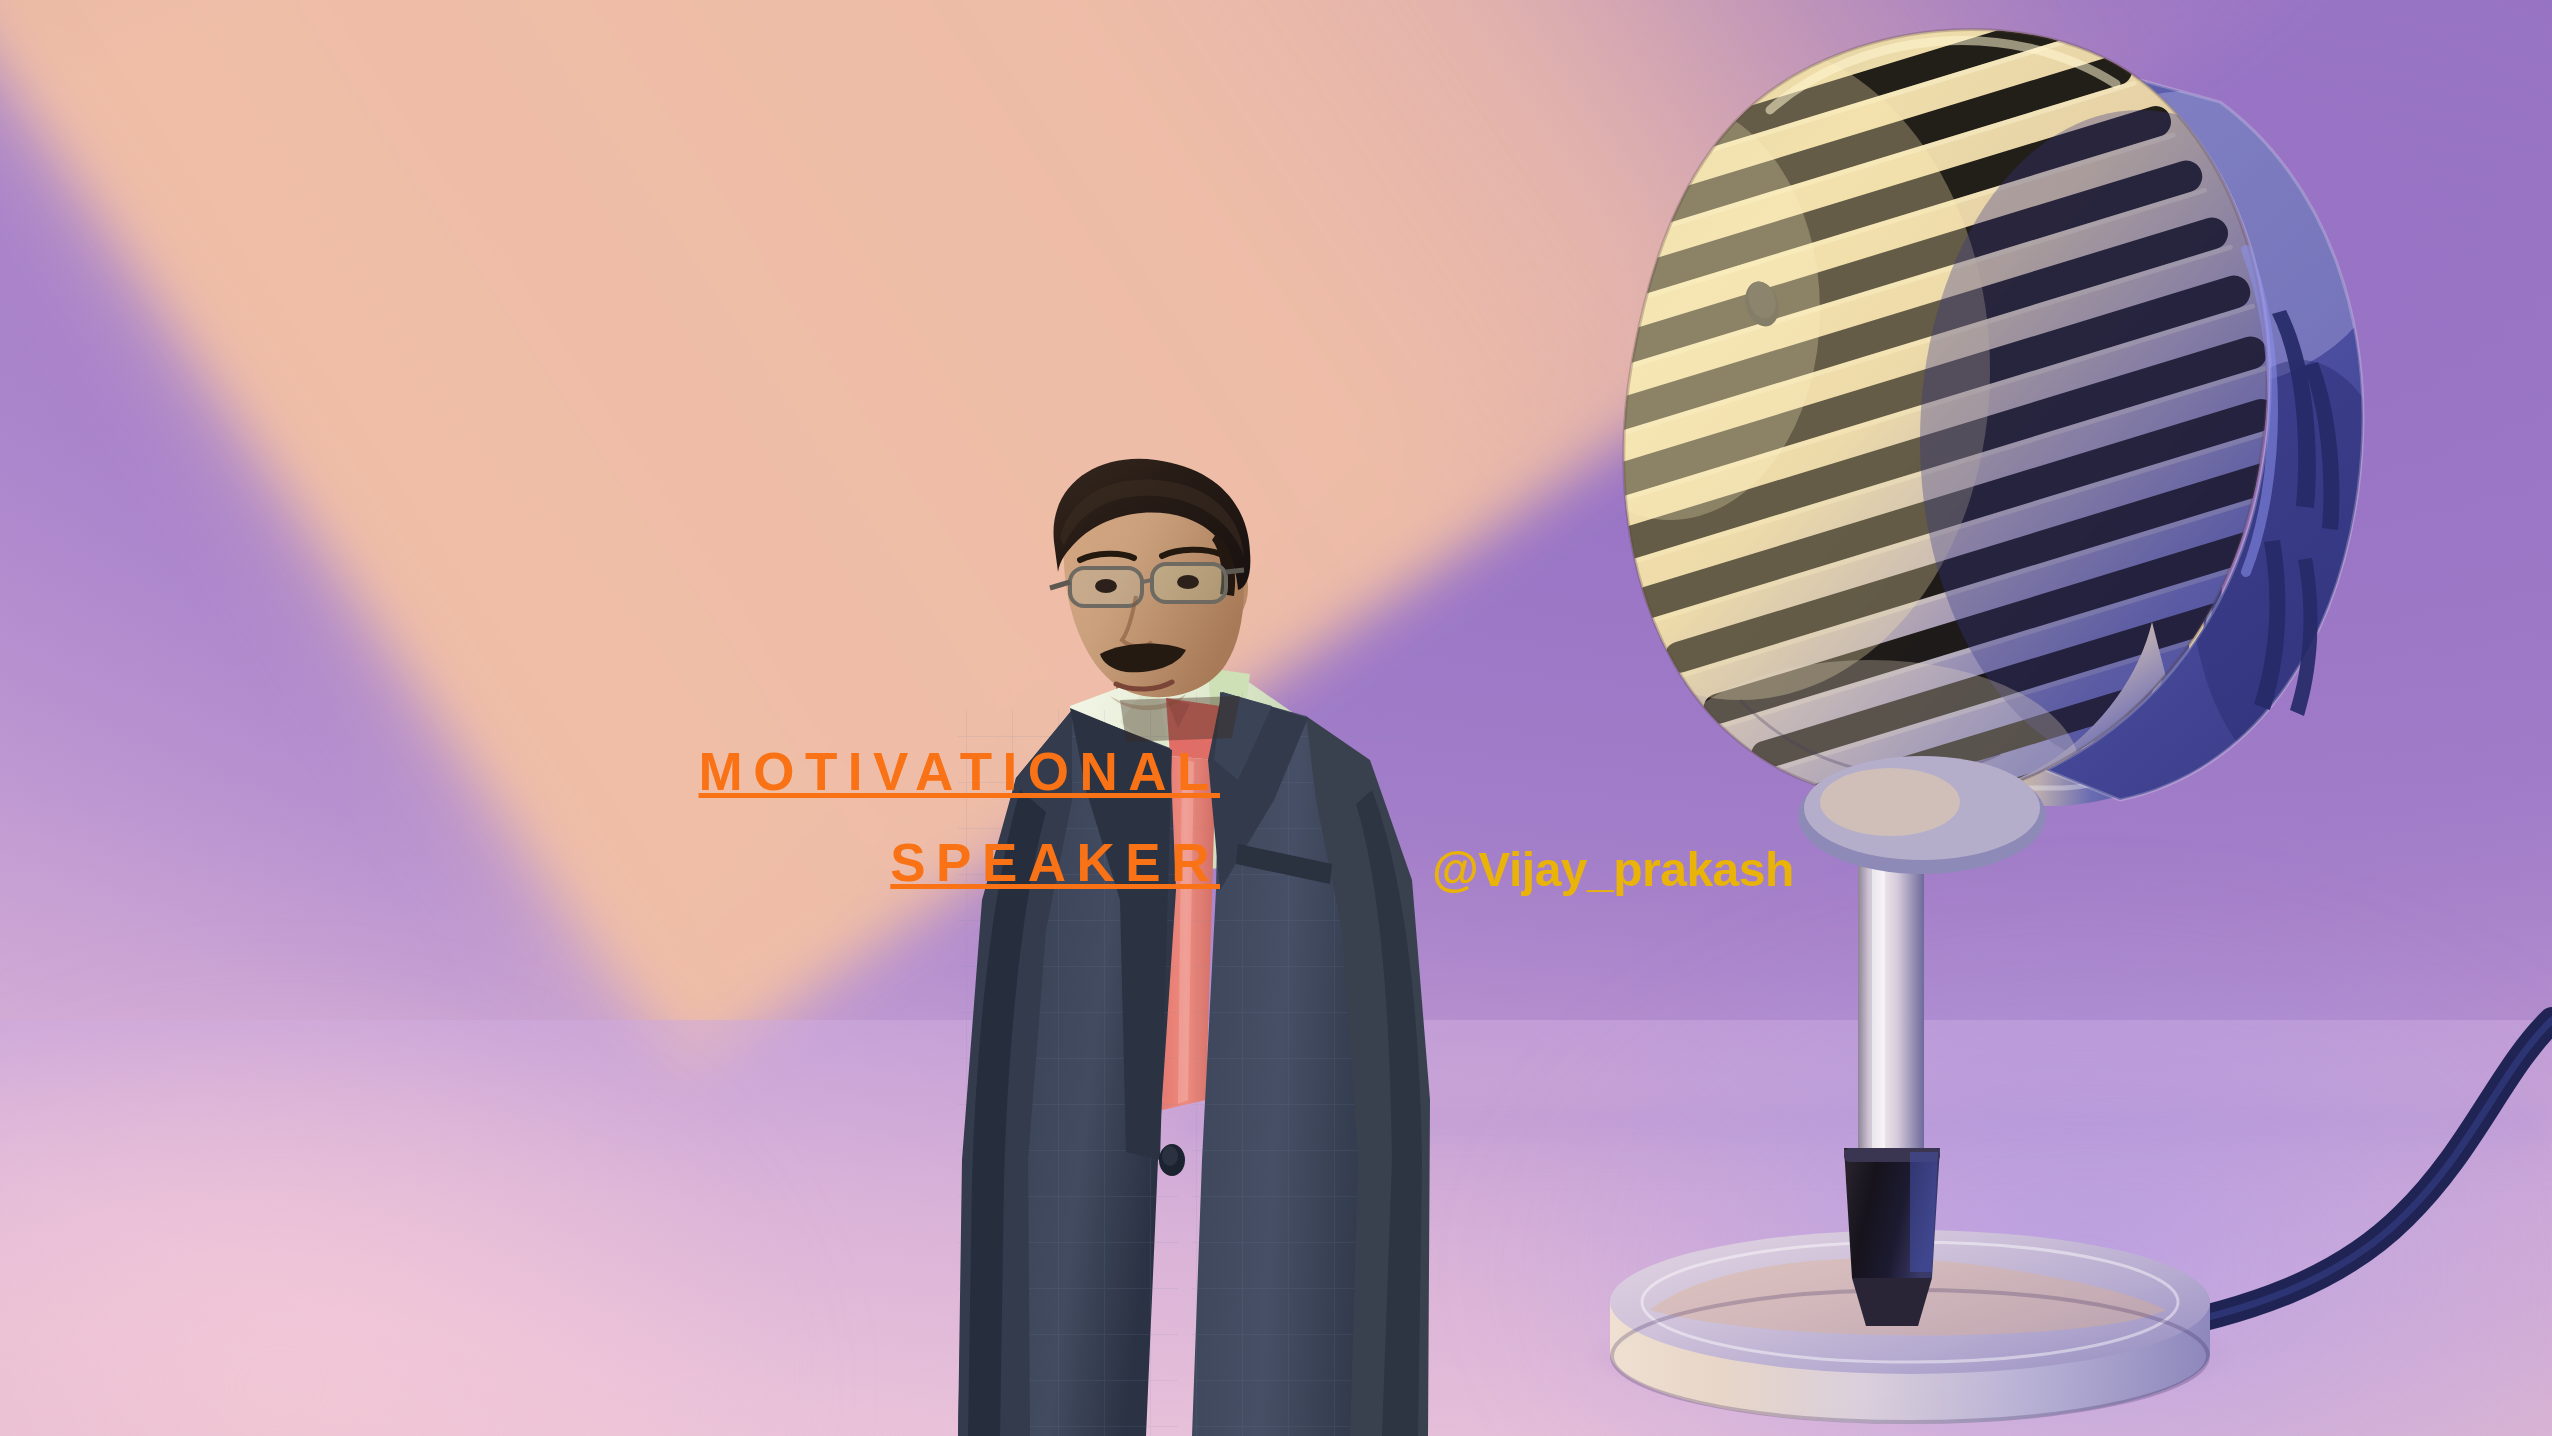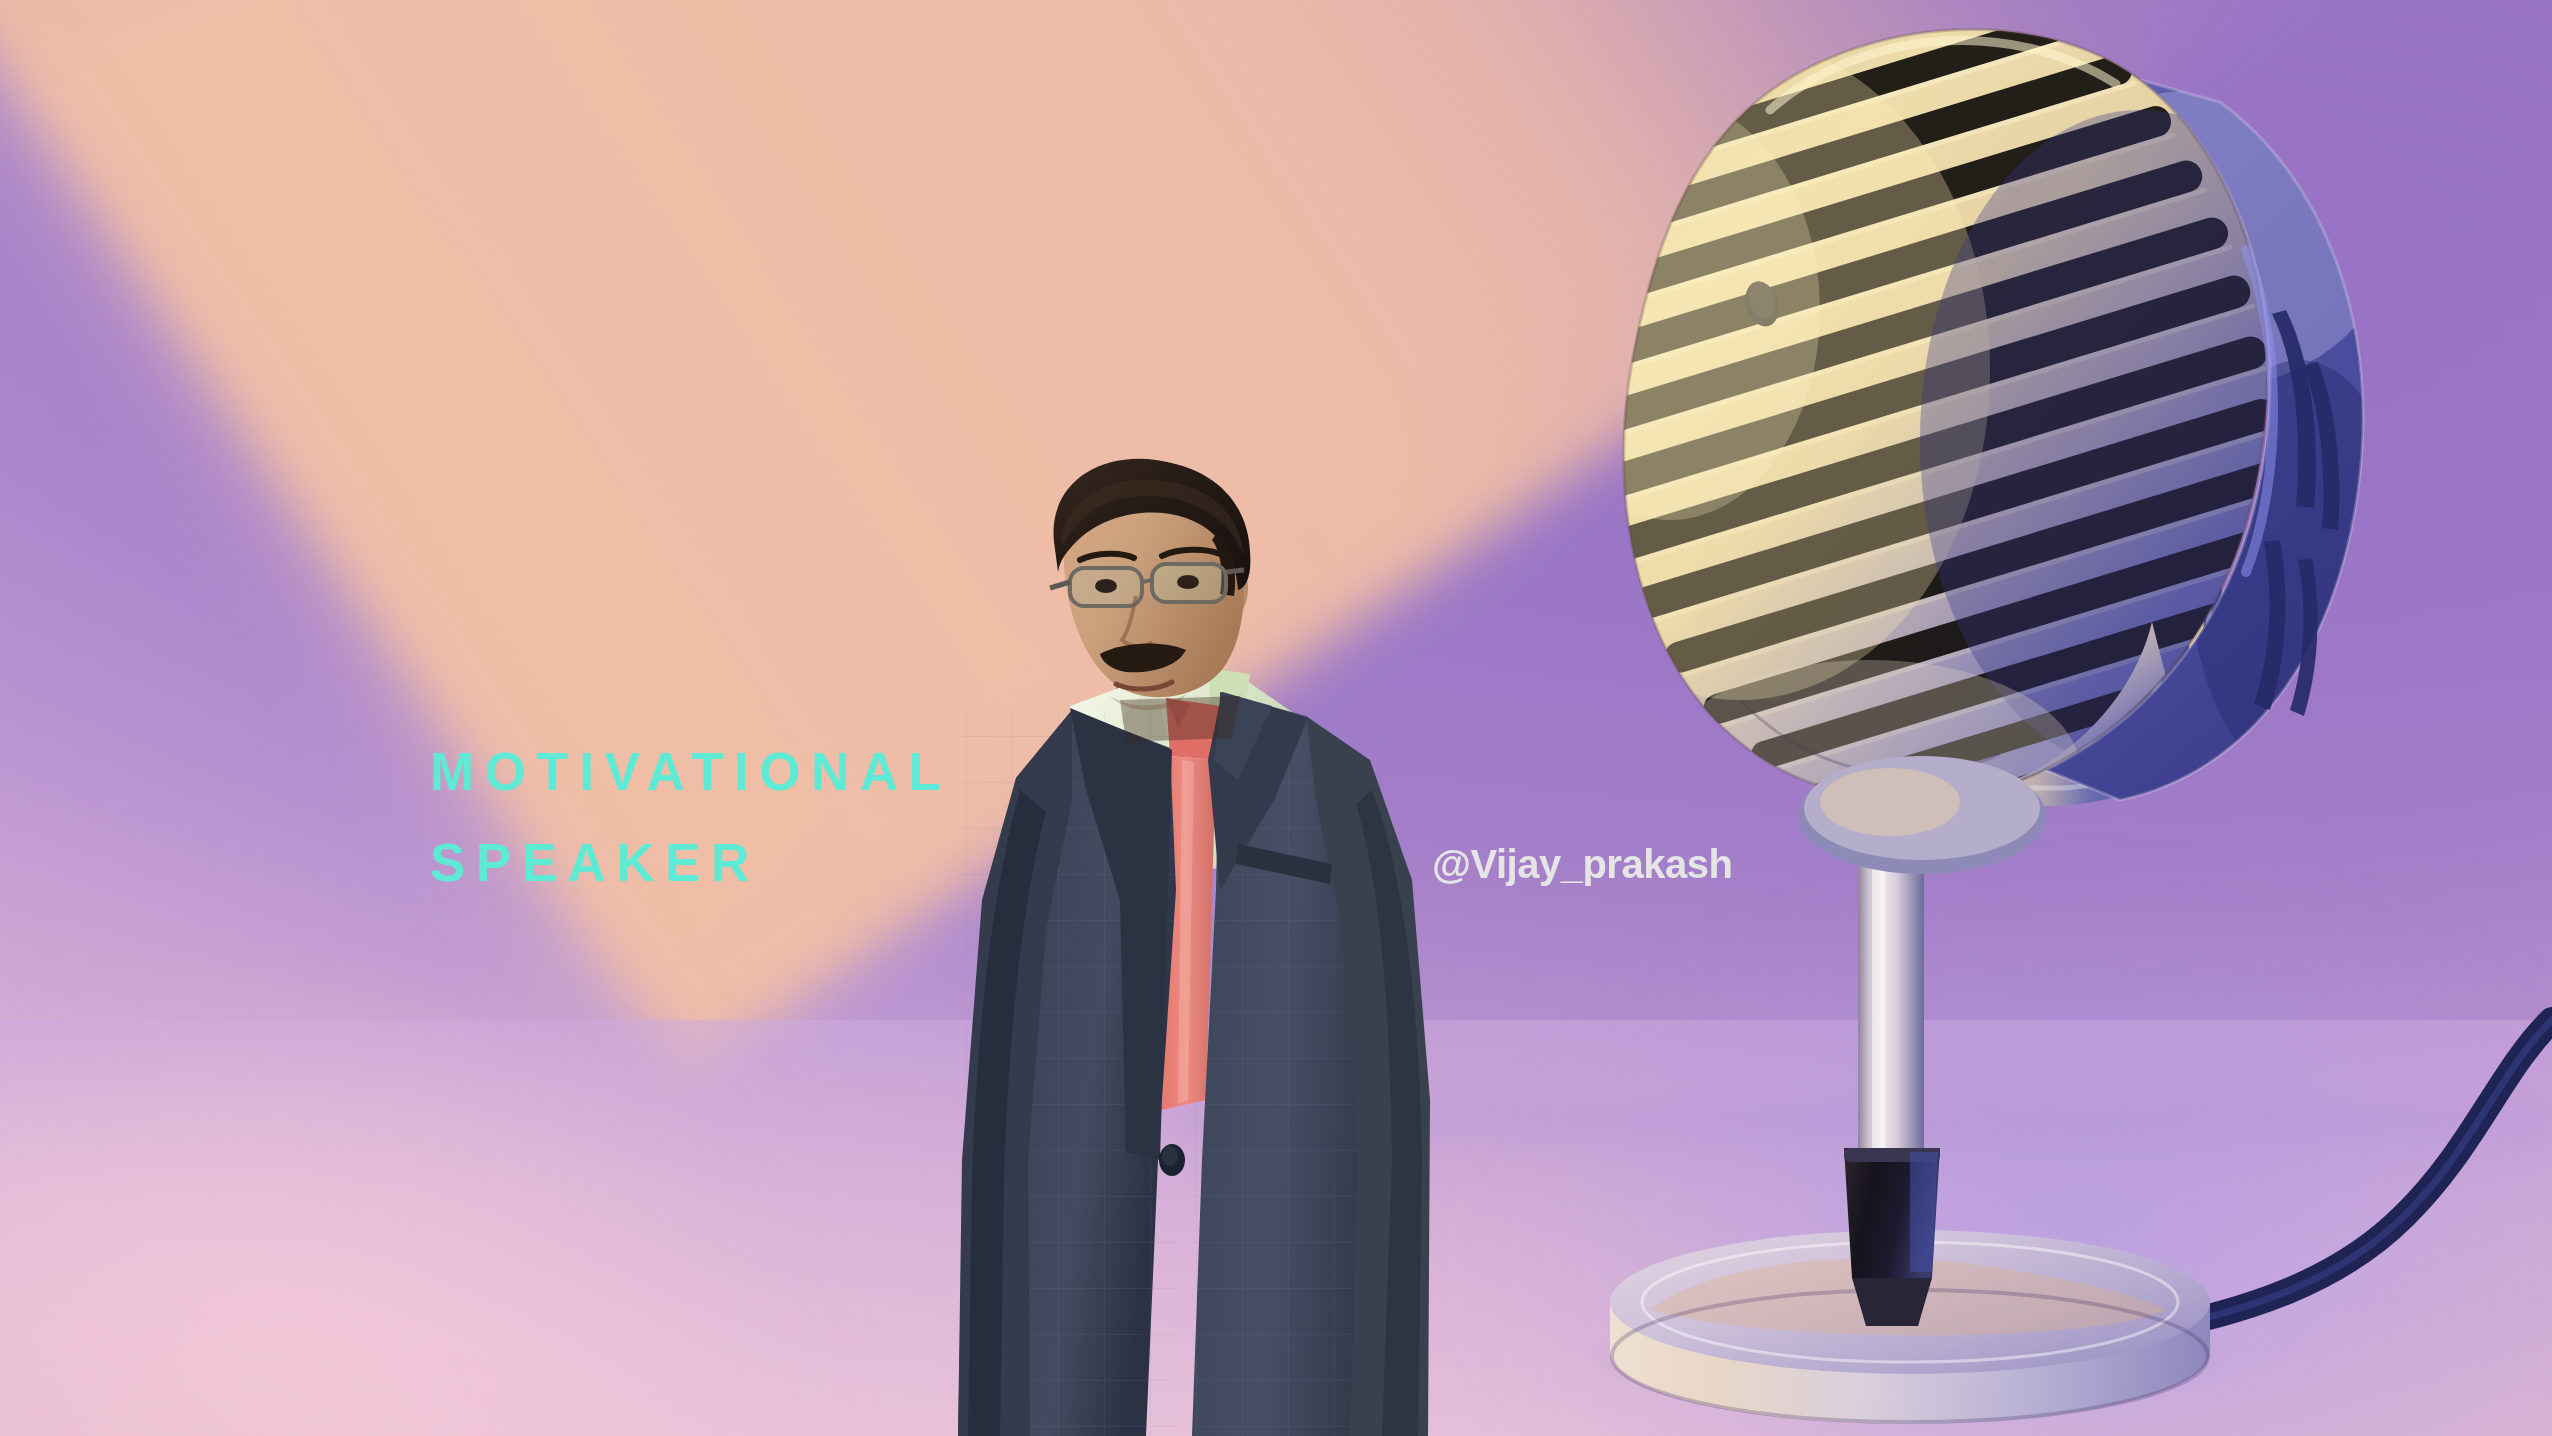--- a/index.html
+++ b/index.html
@@ -72,34 +72,35 @@
     filter:blur(50px);
   }
   .bg-vignette{
     position:absolute; inset:0;
     background:radial-gradient(120% 100% at 50% 45%, rgba(0,0,0,0) 55%, rgba(40,20,60,.12) 100%);
   }
 
   
   .title-block{
     position:absolute; left:430px; top:742px;
-    width:790px; text-align:left;
-    color:#5eead4;
+    width:790px; text-align:right;
+    color:#f97316;
+    text-decoration:underline;
   }
   .title-line{
     font-weight:700; font-size:53px; line-height:1.12;
     letter-spacing:10.5px; white-space:nowrap;
   }
   .title-line.l1{ font-size:53px; letter-spacing:10.5px; }
   .title-line.l2{ font-size:53px; letter-spacing:10.5px;margin-top:32px; }
 
   .handle{
     position:absolute; left:1432px; top:842px;
-    font-weight:700; font-size:40px; letter-spacing:-0.5px;
-    color:#e5e5e5; white-space:nowrap;
+    font-weight:700; font-size:48px; letter-spacing:-0.5px;
+    color:#eab308; white-space:nowrap;
   }
 
   
   #person{ position:absolute; left:920px; top:460px; width:640px; height:976px; }
   #person svg{ display:block; width:100%; height:100%; overflow:visible; }
 
   
   #mic{ position:absolute; left:1440px; top:10px; width:1112px; height:1426px; }
   #mic svg{ display:block; width:100%; height:100%; overflow:visible; }
 </style>

